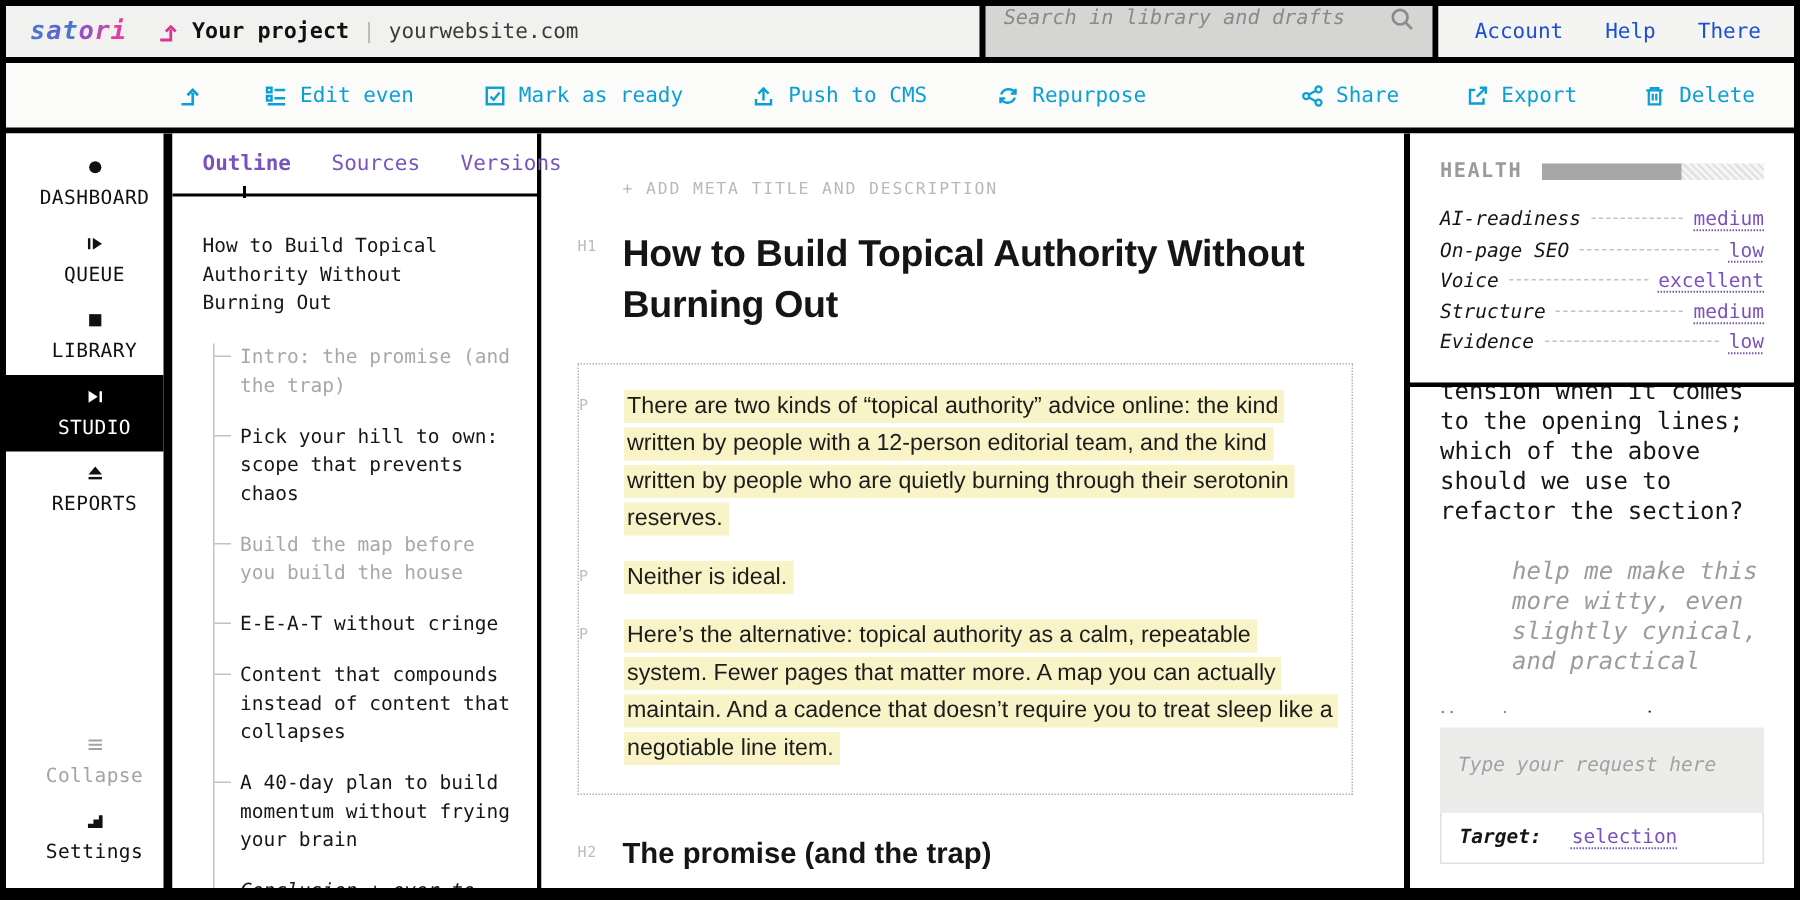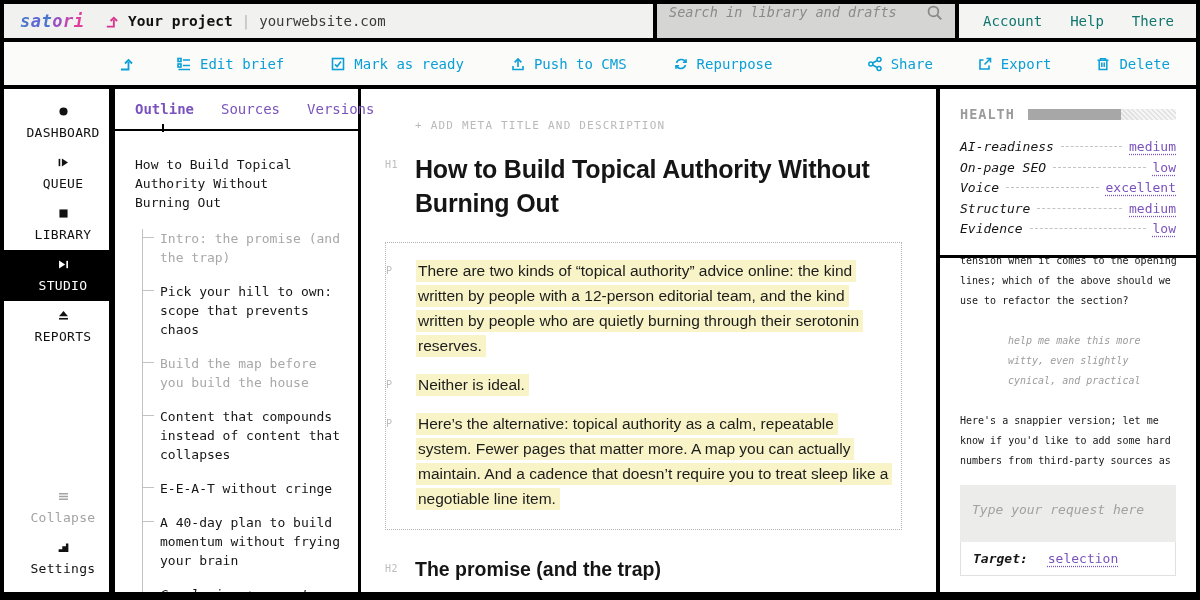--- a/index.html
+++ b/index.html
@@ -25,21 +25,21 @@
   .domain { font-size:14px; color:#3a3a3a; }
   .top-spacer { flex:1; }
   .search-wrap { flex:0 0 306px; border-left:4px solid #000; border-right:4px solid #000;
                  background:#d5d5d3; display:flex; align-items:flex-start; padding:0 12px; }
   .search-wrap input { flex:1; background:transparent; border:none; outline:none;
                  font:italic 13.5px "DejaVu Sans Mono", monospace; color:#555; }
   .search-wrap input::placeholder { color:#8a8a8a; }
   .search-wrap .mag { color:#8a8a8a; }
   .account-links { display:flex; align-items:center; gap:28px; padding:0 22px 0 24px;
                    background:#f4f4f2; }
-  .account-links a { color:#0f766e; text-decoration:none; font-size:14px;text-align:center; }
+  .account-links a { color:#1d4ed8; text-decoration:none; font-size:14px;text-align:center; }
 
   
   .toolbar { flex:0 0 47px; background:#fbfbfa; border-bottom:4px solid #000;
              display:flex; align-items:center; color:#0a9fd6; font-size:14px; }
   .tb-item { display:flex; align-items:center; gap:8px; cursor:pointer; white-space:nowrap; }
   .tb-back { margin-left:114px; }
   .tb-left { display:flex; align-items:center; gap:46px; margin-left:42px; }
   .tb-right { display:flex; align-items:center; gap:44px; margin-left:auto; padding-right:26px; }
 
   
@@ -100,21 +100,21 @@
   .health-bar { flex:1; height:11px; position:relative;
       background:repeating-linear-gradient(45deg,#e2e2e2 0 1.5px,#f5f5f5 1.5px 3.5px); }
   .health-fill { position:absolute; left:0; top:0; bottom:0; background:#a7a7a7; }
   .metric { display:flex; align-items:baseline; margin-bottom:5.5px; font-size:13px; }
   .metric-label { font-style:italic; color:#161616; white-space:nowrap; }
   .metric-leader { flex:1; margin:0 7px; border-bottom:1px dashed #c4c4c4;
                    transform:translateY(-4px); }
   .plink { color:#7a52bd; text-decoration:underline dotted; text-underline-offset:3px;
            cursor:pointer; white-space:nowrap; }
 
-  .chat { flex:1; padding:0 18px 0 20px; overflow:hidden; font-size:10px;
+  .chat { flex:1; padding:0 18px 0 20px; overflow:hidden; font-size:16px;
           line-height:20px; color:#161616; }
   .msg-clip { margin-top:-7px; }
   .msg { margin-bottom:20px; }
   .msg-user { color:#9c9c9c; font-style:italic; margin-left:48px; }
 
   .composer { padding:10px 20px 16px 20px; }
   .composer-input { background:#ececea; padding:14px 12px 24px 12px; cursor:text; }
   .composer-input .ph { font:italic 13px "DejaVu Sans Mono", monospace; color:#a2a2a2; }
   .composer-target { background:#fff; border:1px solid #e0e0e0; border-top:none;
                      padding:9px 12px; display:flex; gap:20px; font-size:13px; }
@@ -173,21 +173,21 @@
     </div>
     <div class="tb-left">
       <div class="tb-item">
         <span>
           <svg width="16" height="16" viewBox="0 0 16 16" fill="none" stroke="currentColor" stroke-width="1.6">
               <rect x="2" y="2.5" width="3" height="3"></rect>
               <rect x="2" y="8" width="3" height="3"></rect>
               <path d="M7 4h7M7 9.5h7M2.5 13.5H14"></path>
             </svg>
         </span>
-        <span>Edit brief</span>
+        <span>Edit even</span>
       </div>
       <div class="tb-item">
         <span>
           <svg width="16" height="16" viewBox="0 0 16 16" fill="none" stroke="currentColor" stroke-width="1.6">
               <rect x="2.5" y="2.5" width="11" height="11"></rect>
               <path d="M5 8.4l2.1 2.1L11 5.6"></path>
             </svg>
         </span>
         <span>Mark as ready</span>
       </div>
@@ -320,22 +320,22 @@
         <span class="tab active">Outline</span>
         <span class="tab">Sources</span>
         <span class="tab">Versions</span>
       </div>
       <div class="outline-body">
         <div class="outline-title">How to Build Topical Authority Without Burning Out</div>
         <div class="tree">
           <div class="tree-item muted">Intro: the promise (and the trap)</div>
           <div class="tree-item">Pick your hill to own: scope that prevents chaos</div>
           <div class="tree-item muted">Build the map before you build the house</div>
+          <div class="tree-item">E-E-A-T without cringe</div>
           <div class="tree-item">Content that compounds instead of content that collapses</div>
-          <div class="tree-item">E-E-A-T without cringe</div>
           <div class="tree-item">A 40-day plan to build momentum without frying your brain</div>
           <div class="tree-item em">Conclusion + over to You</div>
         </div>
       </div>
     </div>
 
     <div class="editor">
       <div class="meta-line">+ ADD META TITLE AND DESCRIPTION</div>
       <div class="gutrow">
         <span class="gut">H1</span>

